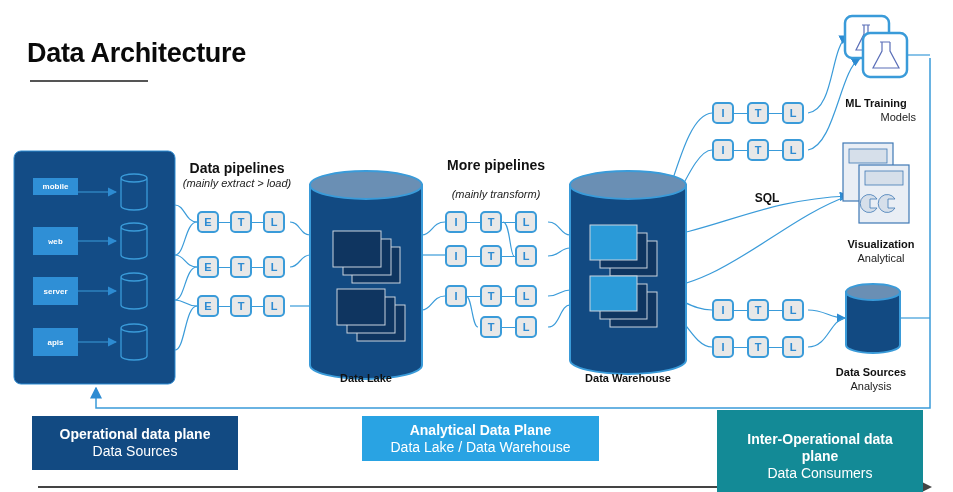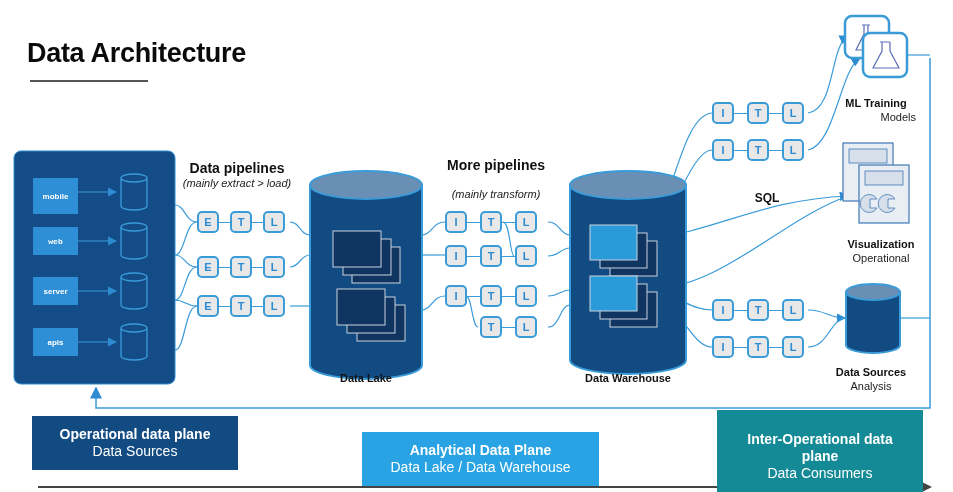--- a/index.html
+++ b/index.html
@@ -139,21 +139,21 @@
   </g>
 
   <g>
     <path d="M846,292 L846,345 A27,8 0 0 0 900,345 L900,292 Z" fill="#124a82" stroke="#3a9bd9" stroke-width="2"></path>
     <ellipse cx="873" cy="292" rx="27" ry="8" fill="#6a8fb4" stroke="#3a9bd9" stroke-width="2"></ellipse>
   </g>
 
   <line x1="38" y1="487" x2="930" y2="487" stroke="#444" stroke-width="2" marker-end="url(#arrDark)"></line>
 </svg>
 
-<div class="src-label" style="left:33px;top:178px;width:45px;height:36px;">mobile</div>
+<div class="src-label" style="left:33px;top:178px;width:45px;height:17px;">mobile</div>
 <div class="src-label" style="left:33px;top:227px;width:45px;height:28px;font-family:Liberation Mono, monospace;">web</div>
 <div class="src-label" style="left:33px;top:277px;width:45px;height:28px;">server</div>
 <div class="src-label" style="left:33px;top:328px;width:45px;height:28px;">apis</div>
 
 <div class="abs lbl-bold" style="left:182px;top:160px;width:110px;">Data pipelines</div>
 <div class="abs lbl-ital" style="left:176px;top:177px;width:122px;text-align:center;">(mainly extract &gt; load)</div>
 
 <div class="abs lbl-bold" style="left:440px;top:157px;width:112px;">More pipelines</div>
 <div class="abs lbl-ital" style="left:440px;top:188px;width:112px;">(mainly transform)</div>
 
@@ -214,28 +214,28 @@
   </div>
 
 <div class="abs lbl-cap" style="left:316px;top:372px;width:100px;">Data Lake</div>
 <div class="abs lbl-cap" style="left:573px;top:372px;width:110px;">Data Warehouse</div>
 
 <div class="abs lbl-cap" style="left:752px;top:191px;width:30px;font-size:12px;">SQL</div>
 
 <div class="abs lbl-cap" style="left:836px;top:97px;width:80px;">ML Training</div>
 <div class="abs lbl-sub" style="left:836px;top:111px;width:80px;text-align:right;">Models</div>
 <div class="abs lbl-cap" style="left:836px;top:238px;width:90px;">Visualization</div>
-<div class="abs lbl-sub" style="left:836px;top:252px;width:90px;">Operational</div>
+<div class="abs lbl-sub" style="left:836px;top:252px;width:90px;">Analytical</div>
 <div class="abs lbl-cap" style="left:826px;top:366px;width:90px;">Data Sources</div>
 <div class="abs lbl-sub" style="left:826px;top:380px;width:90px;">Analysis</div>
 
 <div class="plane" style="left:32px;top:416px;width:206px;height:54px;background:#124a82;justify-content:center;">
   <div class="pt">Operational data plane</div>
   <div class="ps">Data Sources</div>
 </div>
-<div class="plane" style="left:362px;top:432px;width:237px;height:54px;background:#29a3e3;">
+<div class="plane" style="left:362px;top:416px;width:237px;height:45px;background:#29a3e3;">
   <div class="pt">Analytical Data Plane</div>
   <div class="ps">Data Lake / Data Warehouse</div>
 </div>
 <div class="plane" style="left:717px;top:410px;width:206px;height:92px;background:#138a96;">
   <div class="pt" style="width:170px;">Inter-Operational data plane</div>
   <div class="ps">Data Consumers</div>
 </div>
 
 </body></html>

